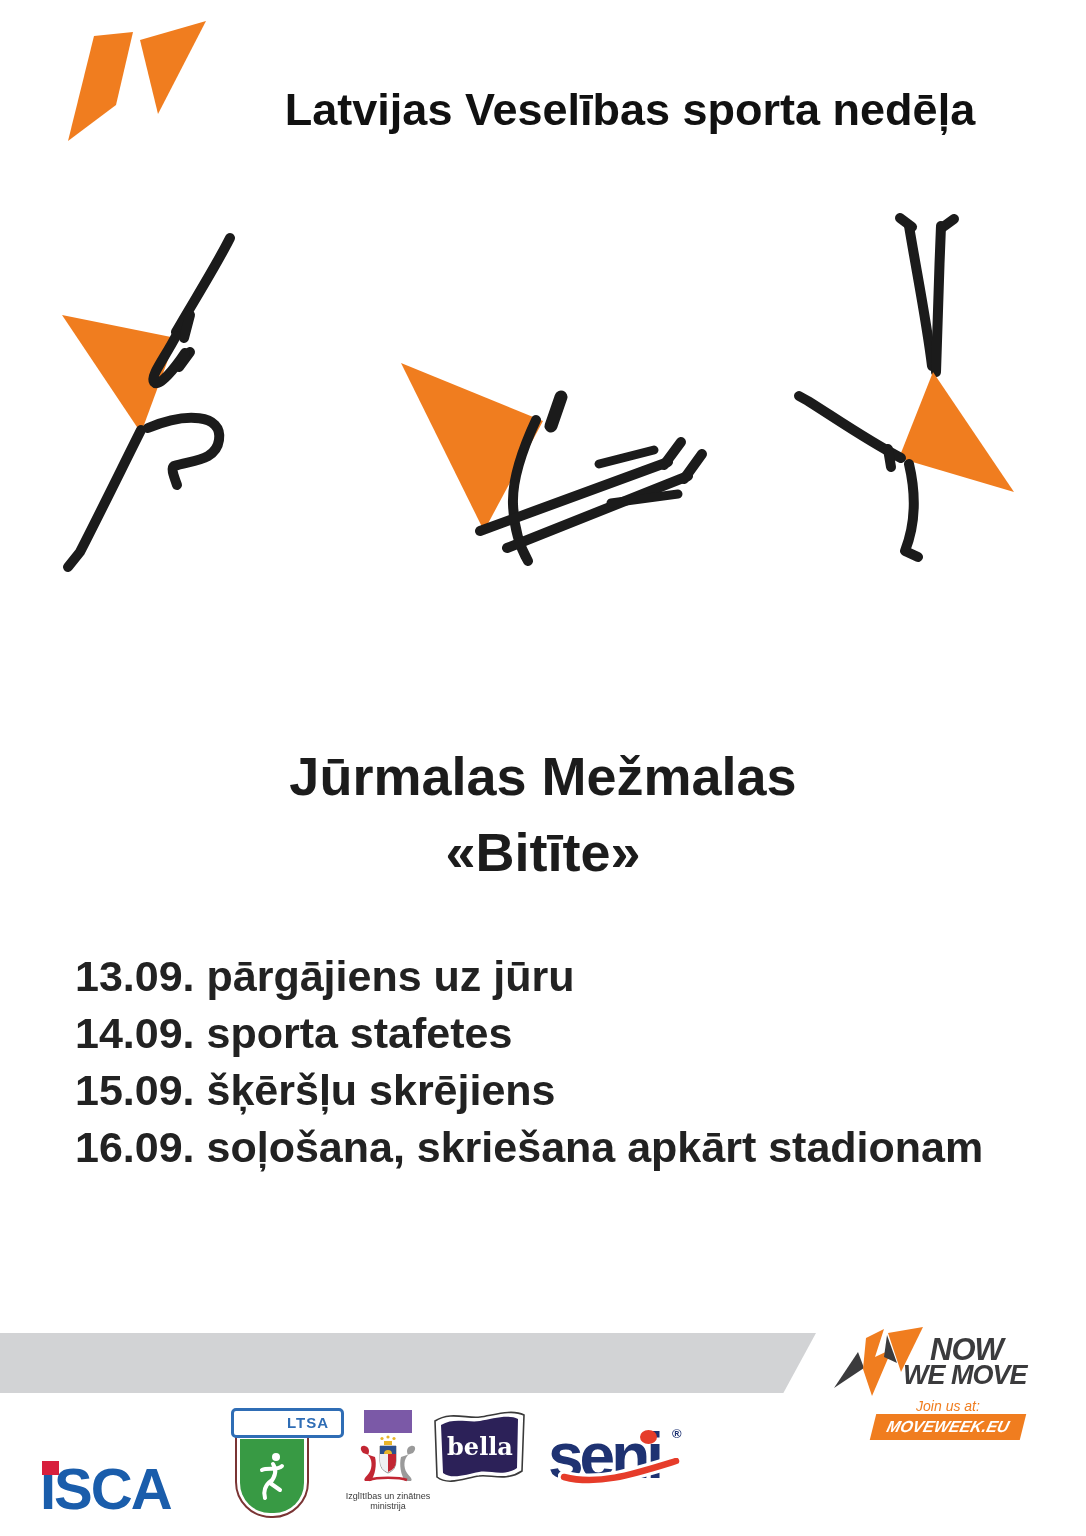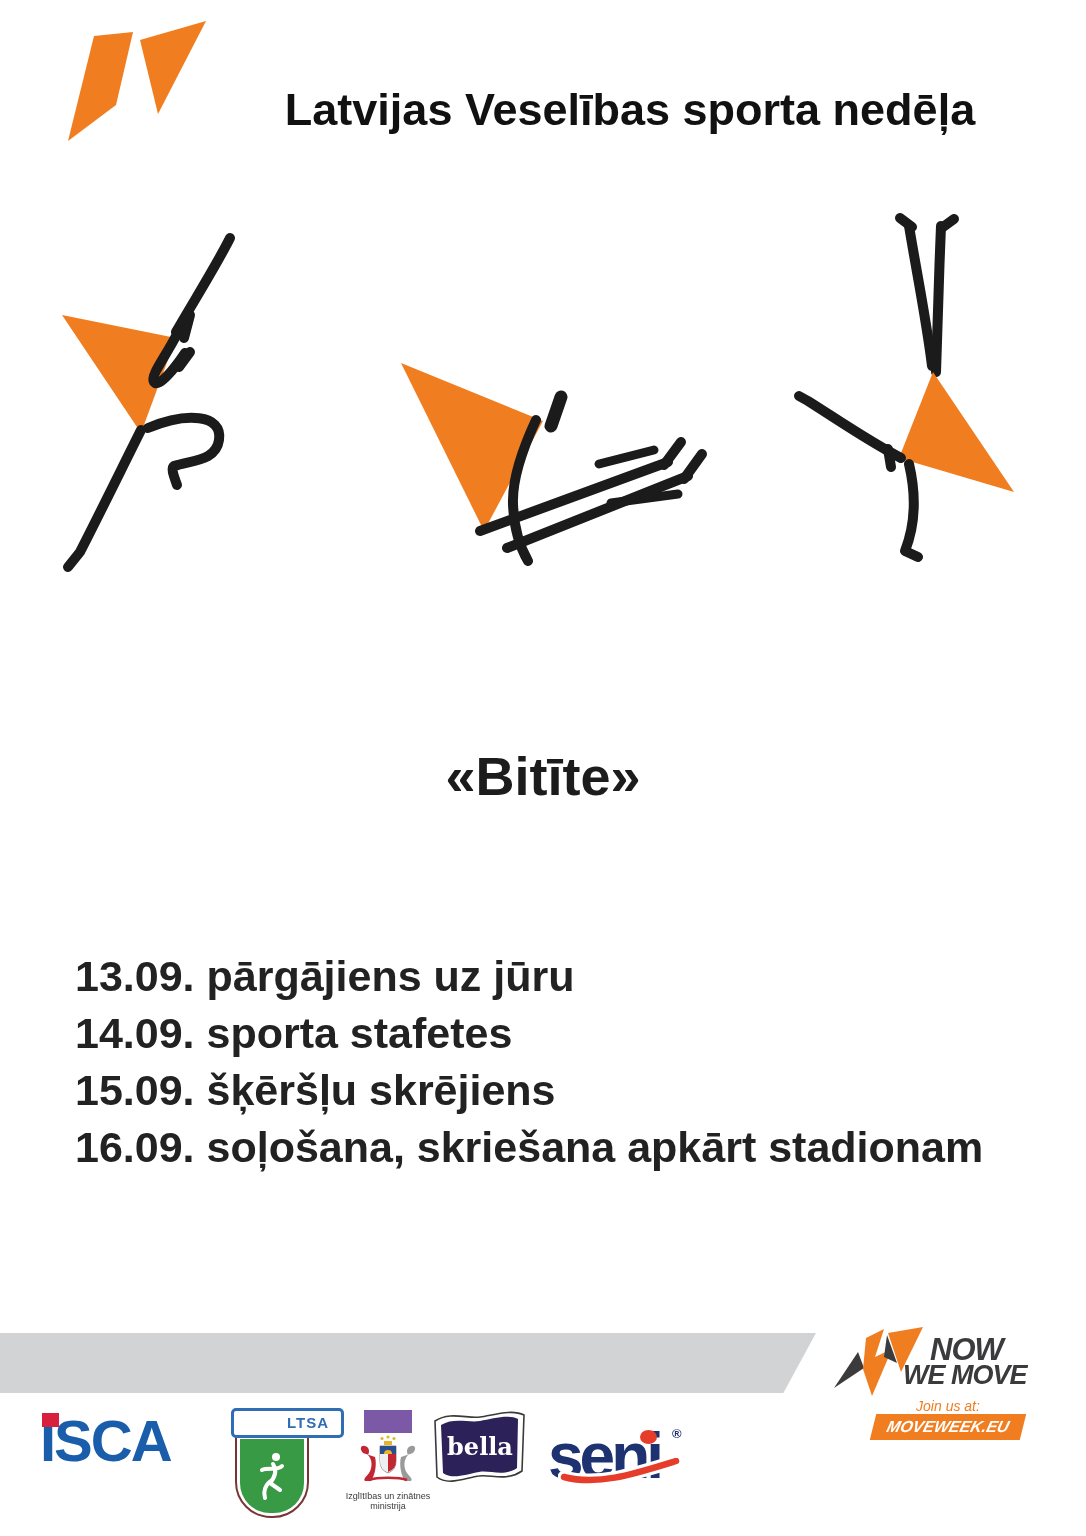--- a/index.html
+++ b/index.html
@@ -27,21 +27,21 @@
   .nwm-now{left:930px;top:1332px;font-size:31px;font-weight:bold;font-style:italic;
     color:#3b3b3d;letter-spacing:-1px;}
   .nwm-wemove{left:903px;top:1360px;font-size:27px;font-weight:bold;font-style:italic;
     color:#3b3b3d;letter-spacing:-1px;}
   .nwm-join{left:873px;top:1398px;width:150px;text-align:center;font-size:14px;
     font-weight:normal;font-style:italic;color:#f07d1f;}
   .nwm-banner{left:873px;top:1414px;width:150px;height:26px;background:#f07d1f;
     transform:skewX(-14deg);text-align:center;line-height:26px;}
   .nwm-banner span{color:#fff;font-size:16px;font-weight:bold;font-style:italic;letter-spacing:0px;}
   
-  .isca{left:40px;top:1412px;width:180px;height:60px;}
+  .isca{left:40px;top:1460px;width:180px;height:60px;}
   .isca .txt{font-size:58px;line-height:58px;font-weight:bold;color:#1a5dab;letter-spacing:-2px;}
   .isca .dot{position:absolute;left:2px;top:1px;width:17px;height:14px;background:#d81f3d;}
   .ltsa{left:231px;top:1408px;width:82px;}
   .ltsa .box{position:relative;z-index:2;width:66px;height:24px;margin:0 auto;background:#fff;
     border:3px solid #2f6db5;border-radius:5px;text-align:center;line-height:24px;
     font-size:15px;font-weight:bold;color:#2f6db5;letter-spacing:1px;padding-left:41px;}
   .ltsa .shieldwrap{position:relative;z-index:1;width:64px;height:74px;margin:-4px auto 0;
     border:2px solid #7a3434;border-radius:0 0 36px 36px;padding:3px;background:#fff;}
   .ltsa .shield{width:100%;height:100%;background:#389a44;border-radius:0 0 30px 30px;
     display:flex;align-items:center;justify-content:center;}
@@ -97,20 +97,21 @@
       <path d="M943,227 L954,219"></path>
       <path d="M941,226 C939,276 937,330 936,372"></path>
       <polygon points="933,372 1014,492 899,458" fill="#f07d1f" stroke="none"></polygon>
       <path d="M901,458 C868,441 832,416 808,401 L799,396"></path>
       <path d="M909,464 C917,498 914,528 905,551 L918,557"></path>
       <path d="M888,449 L891,467"></path>
     </g>
   </svg>
 
   <div class="abs main-title">
+    <div>Jūrmalas Mežmalas</div>
     <div>«Bitīte»</div>
   </div>
 
   <div class="abs schedule">
     <div class="bold">13.09. pārgājiens uz jūru</div>
     <div class="bold">14.09. sporta stafetes</div>
     <div class="regular">15.09. šķēršļu skrējiens</div>
     <div class="regular">16.09. soļošana, skriešana apkārt stadionam</div>
   </div>
 

